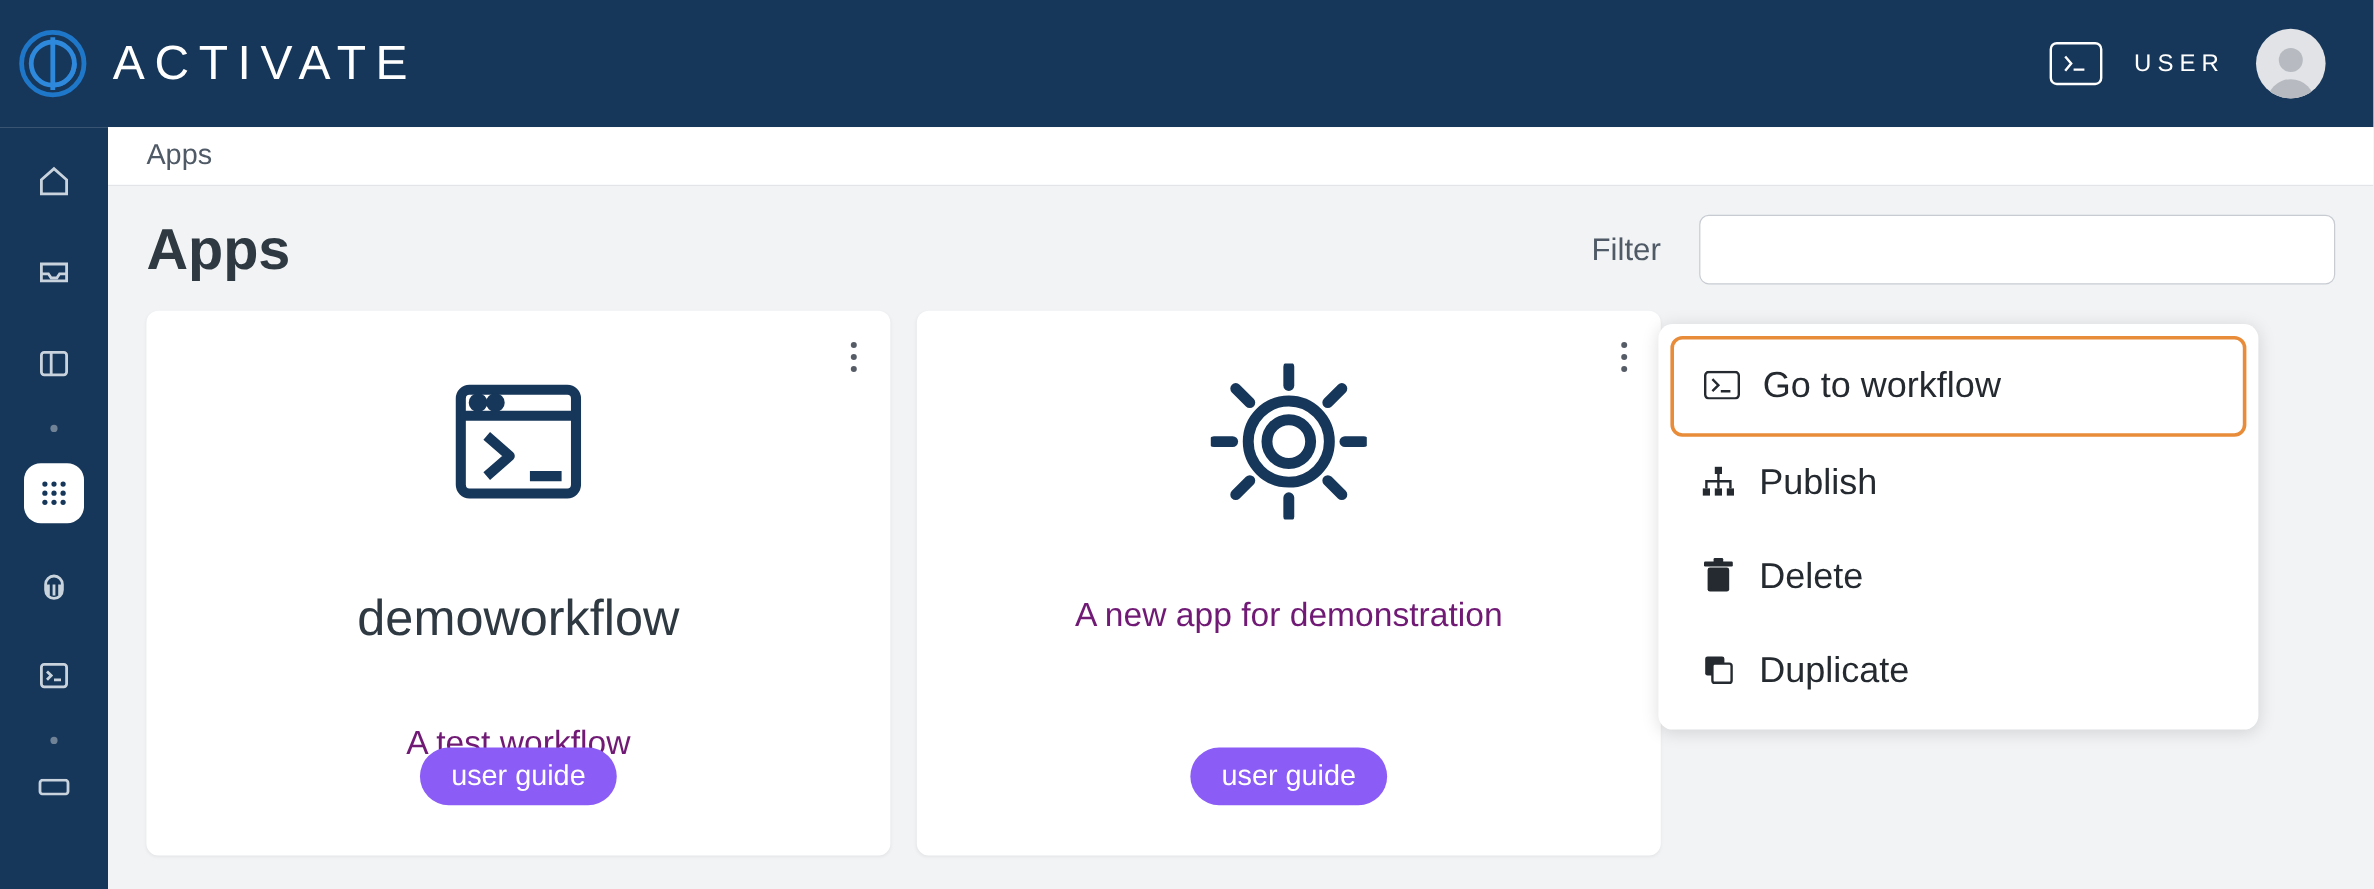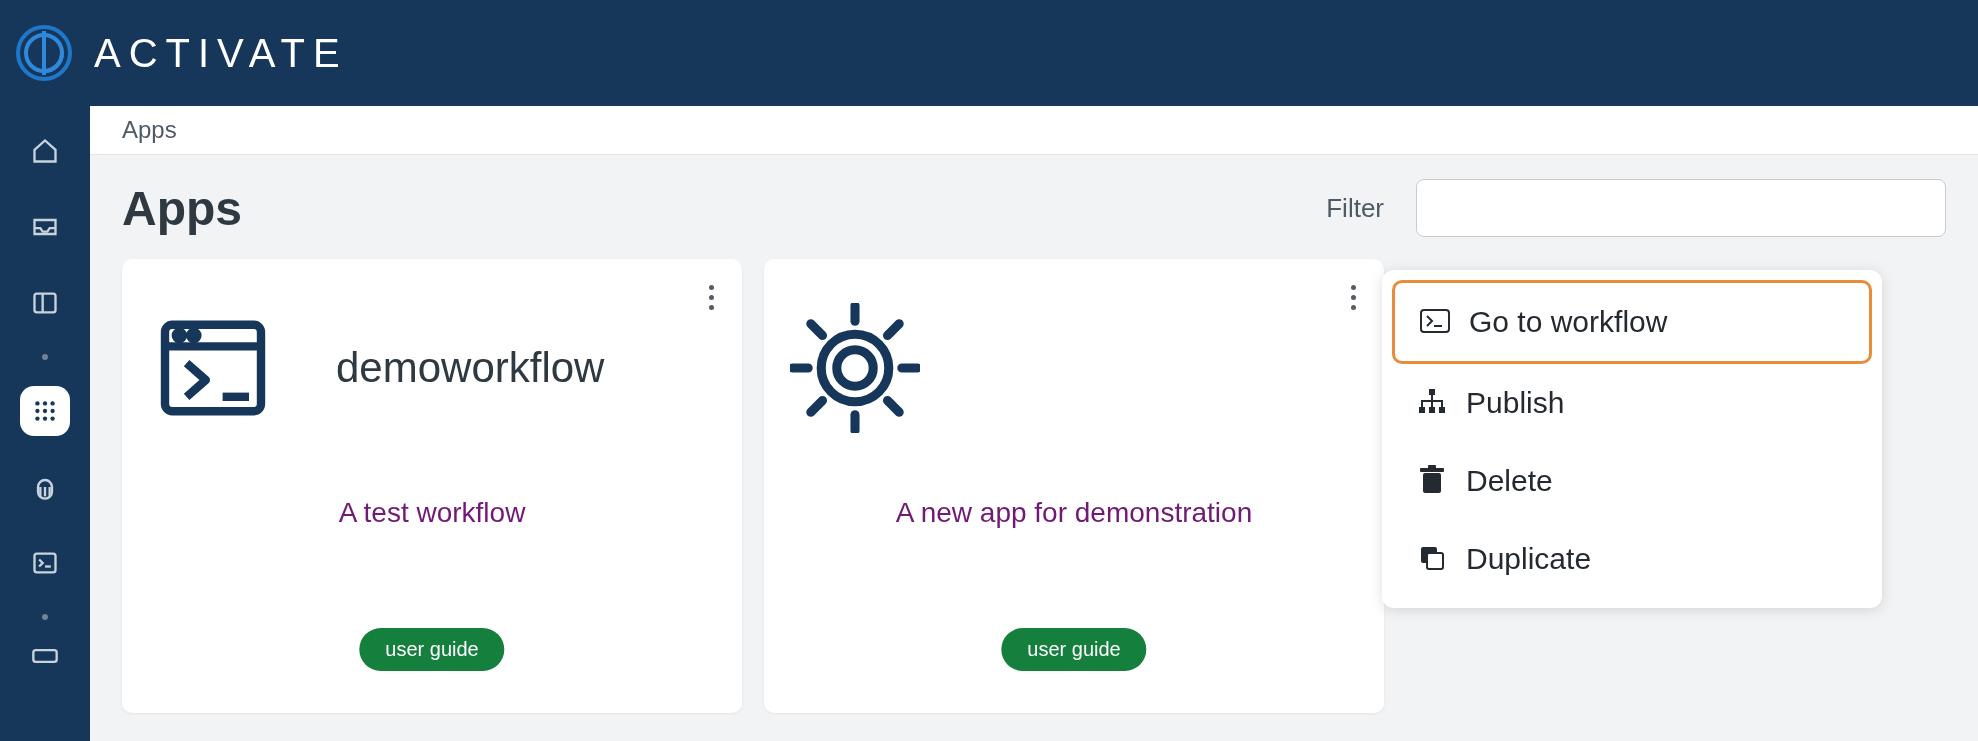--- a/index.html
+++ b/index.html
@@ -131,20 +131,21 @@
     display: flex; flex-direction: column; gap: 5px;
     cursor: pointer;
     padding: 6px;
   }
   .card-kebab span { width:5px; height:5px; background:#555c66; border-radius:50%; }
   .card-head {
     display: flex;
     align-items: center;
     gap: 58px;
     margin-top: 18px;
+    flex-direction: column;
   }
   .card-icon {
     width: 130px; height: 130px;
     display: flex; align-items: center; justify-content: center;
     color: #17375a;
   }
   .card-title {
     font-size: 42px;
     color: #2f3942;
   }
@@ -154,26 +155,26 @@
     font-size: 28px;
     color: #701a75;
   }
   .card-guide {
     position: absolute;
     bottom: 42px;
     left: 50%;
     transform: translateX(-50%);
   }
   .guide-btn {
-    background: #15803d;
+    background: #8b5cf6;
     color: #fff;
     border: none;
     border-radius: 24px;
     padding: 10px 26px;
-    font-size: 20px;
+    font-size: 24px;
     cursor: pointer;
   }
 
   
   .ctx-menu {
     position: absolute;
     top: 270px;
     left: 1382px;
     width: 500px;
     background: #fff;
@@ -205,20 +206,35 @@
   <div class="header">
     <div class="logo-circle">
       <svg width="60" height="60" viewBox="0 0 60 60">
         <circle cx="30" cy="30" r="26" fill="none" stroke="#1f77c9" stroke-width="4"></circle>
         <circle cx="30" cy="30" r="18" fill="none" stroke="#2e89dd" stroke-width="4"></circle>
         <path d="M30 8 v44" stroke="#2e89dd" stroke-width="4"></path>
         <path d="M30 48 a18 18 0 0 0 18 -18" fill="none" stroke="#2e89dd" stroke-width="4"></path>
       </svg>
     </div>
     <div class="brand">ACTIVATE</div>
+    <div class="header-right">
+      <div class="terminal-btn">
+        <svg width="22" height="16" viewBox="0 0 22 16">
+            <path d="M2 2 L7 8 L2 14" stroke="#fff" stroke-width="2" fill="none"></path>
+            <line x1="9" y1="13" x2="18" y2="13" stroke="#fff" stroke-width="2"></line>
+          </svg>
+      </div>
+      <div class="user-label">USER</div>
+      <div class="avatar">
+        <svg viewBox="0 0 24 24">
+            <circle cx="12" cy="8" r="5"></circle>
+            <path d="M2 26 a10 10 0 0 1 20 0 z"></path>
+          </svg>
+      </div>
+    </div>
   </div>
 
   <div class="sidebar">
     <div class="sidebar-item">
       <svg width="28" height="28" viewBox="0 0 24 24" fill="none" stroke="currentColor" stroke-width="2">
           <path d="M3 11 L12 3 L21 11 V21 H3 Z"></path>
         </svg>
     </div>
     <div class="sidebar-item">
       <svg width="28" height="28" viewBox="0 0 24 24" fill="none" stroke="currentColor" stroke-width="2">

